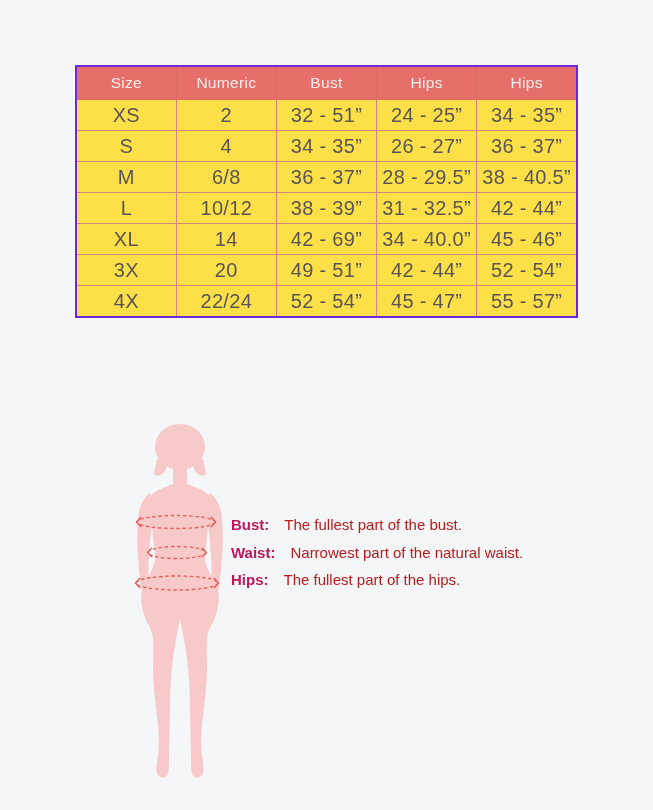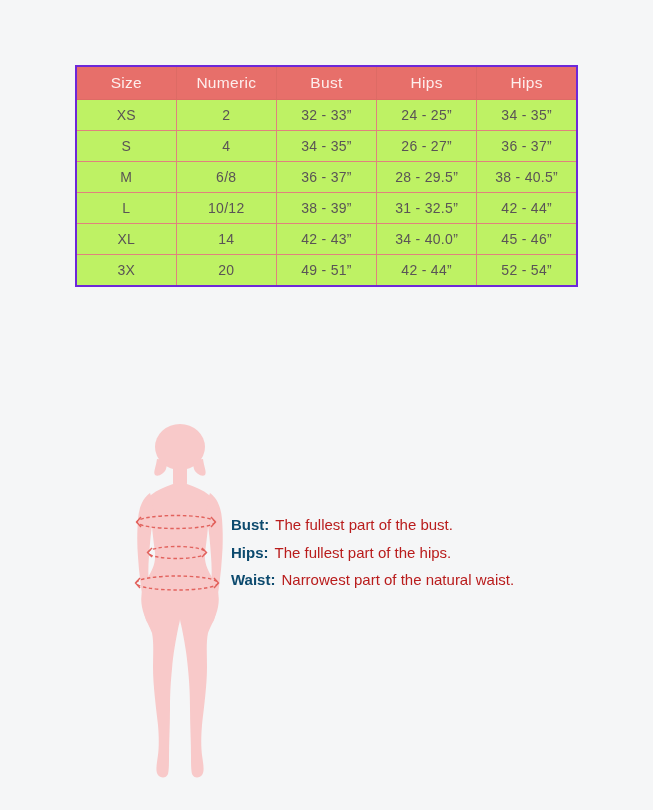--- a/index.html
+++ b/index.html
@@ -26,23 +26,23 @@
   table.size-chart th {
     background: #e76f6a;
     color: #fdeeed;
     font-weight: 500;
     font-size: 15.5px;
     height: 30px;
     border: 1px solid #dd6b65;
     letter-spacing: 0.3px;
   }
   table.size-chart td {
-    background: #bef264;
+    background: #fde047;
     color: #5a5456;
-    font-size: 14px;
+    font-size: 20px;
     height: 28px;
     text-align: center;
     border: 1px solid #e0837d;
     letter-spacing: 0.3px;
   }
 
   
   .figure-wrap {
     position: absolute;
     left: 126px; top: 423px;
@@ -57,22 +57,22 @@
     color: #e3706b;
     font-size: 15px;
   }
   .legend-line {
     height: 27.5px;
     line-height: 27.5px;
     white-space: nowrap;
   }
   .legend-label {
     font-weight: bold;
-    color: #0c4a6e;
-    margin-right: 6px;
+    color: #be185d;
+    margin-right: 15px;
   }
   .legend-text { color: #b91c1c; }
 </style>
 </head>
 <body>
 
 <div class="chart-wrap">
   <table class="size-chart">
     <thead>
       <tr>
@@ -80,21 +80,21 @@
           <th>Numeric</th>
           <th>Bust</th>
           <th>Hips</th>
           <th>Hips</th>
         </tr>
     </thead>
     <tbody>
         <tr>
           <td>XS</td>
           <td>2</td>
-          <td>32 - 33”</td>
+          <td>32 - 51”</td>
           <td>24 - 25”</td>
           <td>34 - 35”</td>
         </tr>
         <tr>
           <td>S</td>
           <td>4</td>
           <td>34 - 35”</td>
           <td>26 - 27”</td>
           <td>36 - 37”</td>
         </tr>
@@ -108,30 +108,37 @@
         <tr>
           <td>L</td>
           <td>10/12</td>
           <td>38 - 39”</td>
           <td>31 - 32.5”</td>
           <td>42 - 44”</td>
         </tr>
         <tr>
           <td>XL</td>
           <td>14</td>
-          <td>42 - 43”</td>
+          <td>42 - 69”</td>
           <td>34 - 40.0”</td>
           <td>45 - 46”</td>
         </tr>
         <tr>
           <td>3X</td>
           <td>20</td>
           <td>49 - 51”</td>
           <td>42 - 44”</td>
           <td>52 - 54”</td>
+        </tr>
+        <tr>
+          <td>4X</td>
+          <td>22/24</td>
+          <td>52 - 54”</td>
+          <td>45 - 47”</td>
+          <td>55 - 57”</td>
         </tr>
       </tbody>
   </table>
 </div>
 
 <div class="figure-wrap">
   <svg width="108" height="360" viewBox="0 0 108 360" xmlns="http://www.w3.org/2000/svg">
     <g fill="#f8c9c9">
 
       <ellipse cx="54" cy="24" rx="25" ry="23"></ellipse>
@@ -213,15 +220,15 @@
 
       <ellipse cx="51" cy="160" rx="41" ry="7" stroke-dasharray="3.5 2.6"></ellipse>
       <path d="M 14,155 L 9.5,160 L 14,165"></path>
       <path d="M 88,155 L 92.5,160 L 88,165"></path>
     </g>
   </svg>
 </div>
 
 <div class="legend">
     <div class="legend-line"><span class="legend-label">Bust:</span><span class="legend-text">The fullest part of the bust.</span></div>
+    <div class="legend-line"><span class="legend-label">Waist:</span><span class="legend-text">Narrowest part of the natural waist.</span></div>
     <div class="legend-line"><span class="legend-label">Hips:</span><span class="legend-text">The fullest part of the hips.</span></div>
-    <div class="legend-line"><span class="legend-label">Waist:</span><span class="legend-text">Narrowest part of the natural waist.</span></div>
   </div>
 
 </body></html>

